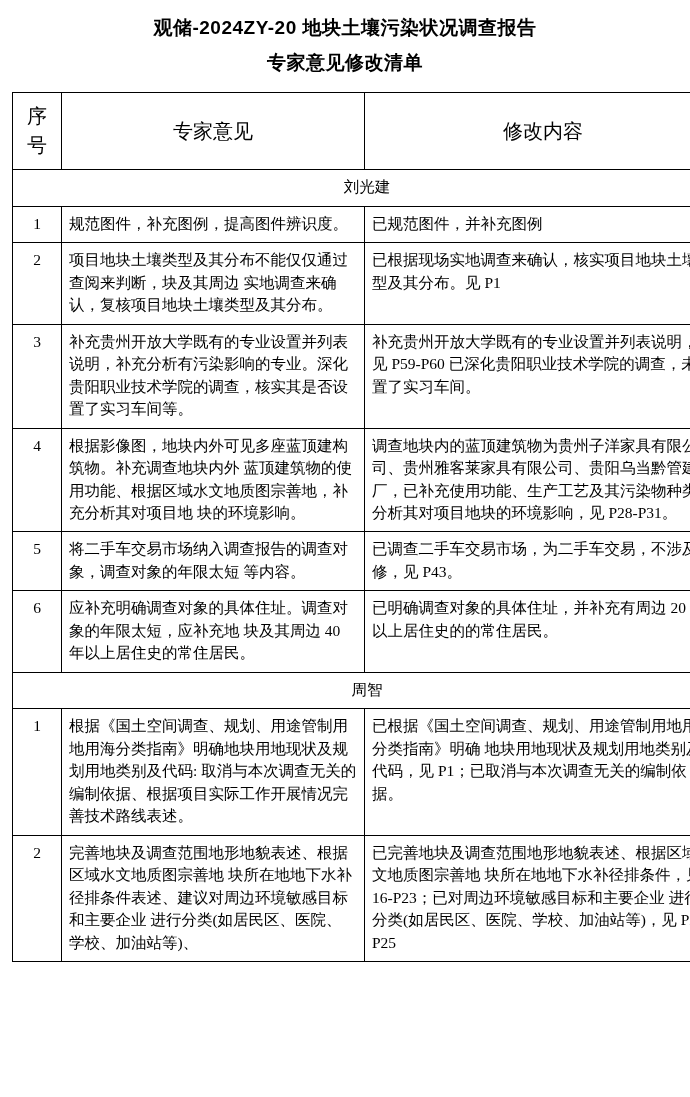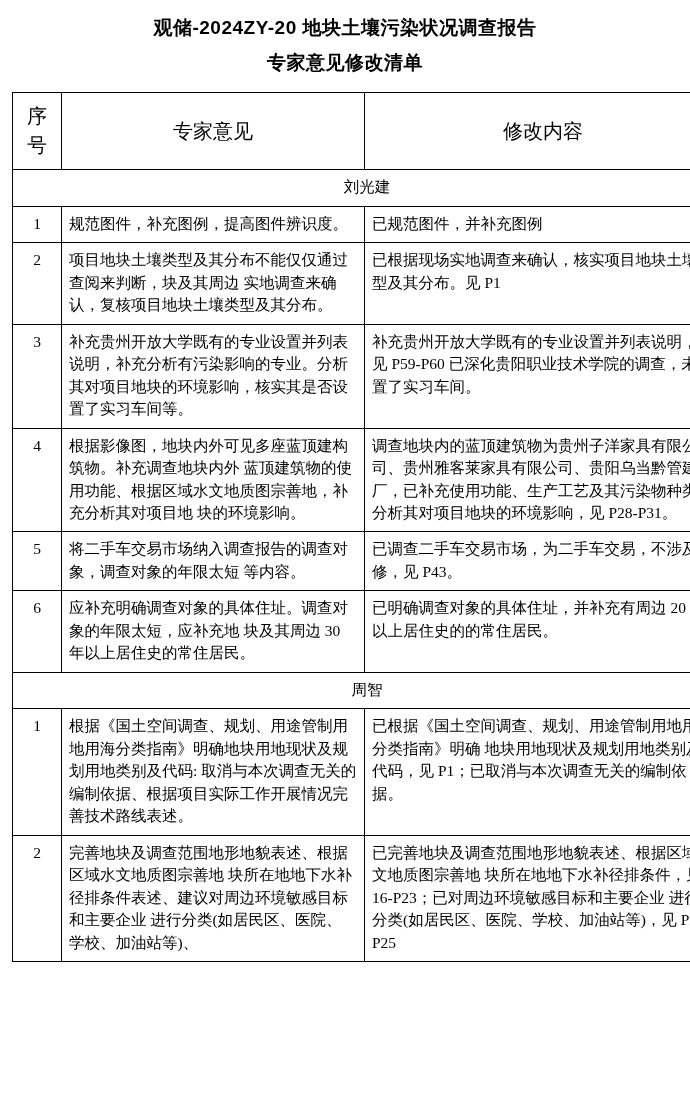--- a/index.html
+++ b/index.html
@@ -108,37 +108,37 @@
       <td class="col-opinion">规范图件，补充图例，提高图件辨识度。</td>
       <td class="col-revision">已规范图件，并补充图例</td>
     </tr>
     <tr>
       <td class="col-no">2</td>
       <td class="col-opinion">项目地块土壤类型及其分布不能仅仅通过查阅来判断，块及其周边 实地调查来确认，复核项目地块土壤类型及其分布。</td>
       <td class="col-revision">已根据现场实地调查来确认，核实项目地块土壤类型及其分布。见 P1</td>
     </tr>
     <tr>
       <td class="col-no">3</td>
-      <td class="col-opinion">补充贵州开放大学既有的专业设置并列表说明，补充分析有污染影响的专业。分析其对项目地块的环境影响，核实其是否设置了实习车间等。</td>
+      <td class="col-opinion">补充贵州开放大学既有的专业设置并列表说明，补充分析有污染影响的专业。深化贵阳职业技术学院的调查，核实其是否设置了实习车间等。</td>
       <td class="col-revision">补充贵州开放大学既有的专业设置并列表说明， 见 P59-P60
 已深化贵阳职业技术学院的调查，未设置了实习车间。</td>
     </tr>
     <tr>
       <td class="col-no">4</td>
       <td class="col-opinion">根据影像图，地块内外可见多座蓝顶建构筑物。补充调查地块内外 蓝顶建筑物的使用功能、根据区域水文地质图宗善地，补充分析其对项目地 块的环境影响。</td>
       <td class="col-revision">调查地块内的蓝顶建筑物为贵州子洋家具有限公司、贵州雅客莱家具有限公司、贵阳乌当黔管建材厂，已补充使用功能、生产工艺及其污染物种类，分析其对项目地块的环境影响，见 P28-P31。</td>
     </tr>
     <tr>
       <td class="col-no">5</td>
       <td class="col-opinion">将二手车交易市场纳入调查报告的调查对象，调查对象的年限太短 等内容。</td>
       <td class="col-revision">已调查二手车交易市场，为二手车交易，不涉及汽修，见 P43。</td>
     </tr>
     <tr>
       <td class="col-no">6</td>
-      <td class="col-opinion">应补充明确调查对象的具体住址。调查对象的年限太短，应补充地 块及其周边 30 年以上居住史的常住居民。</td>
+      <td class="col-opinion">应补充明确调查对象的具体住址。调查对象的年限太短，应补充地 块及其周边 40 年以上居住史的常住居民。</td>
       <td class="col-revision">已明确调查对象的具体住址，并补充有周边 20 年以上居住史的的常住居民。</td>
     </tr>
 
     <tr>
       <td class="group" colspan="3">周智</td>
     </tr>
 
     <tr>
       <td class="col-no">1</td>
       <td class="col-opinion">根据《国土空间调查、规划、用途管制用地用海分类指南》明确地块用地现状及规划用地类别及代码: 取消与本次调查无关的编制依据、根据项目实际工作开展情况完善技术路线表述。</td>

